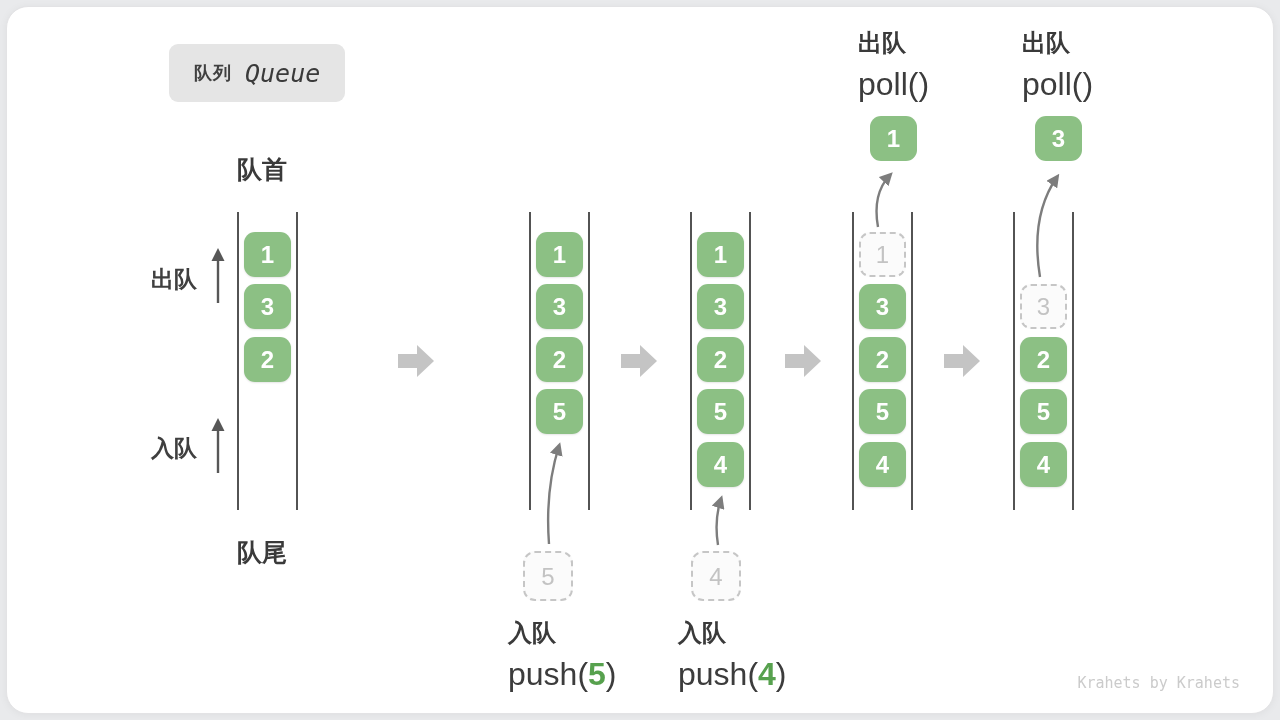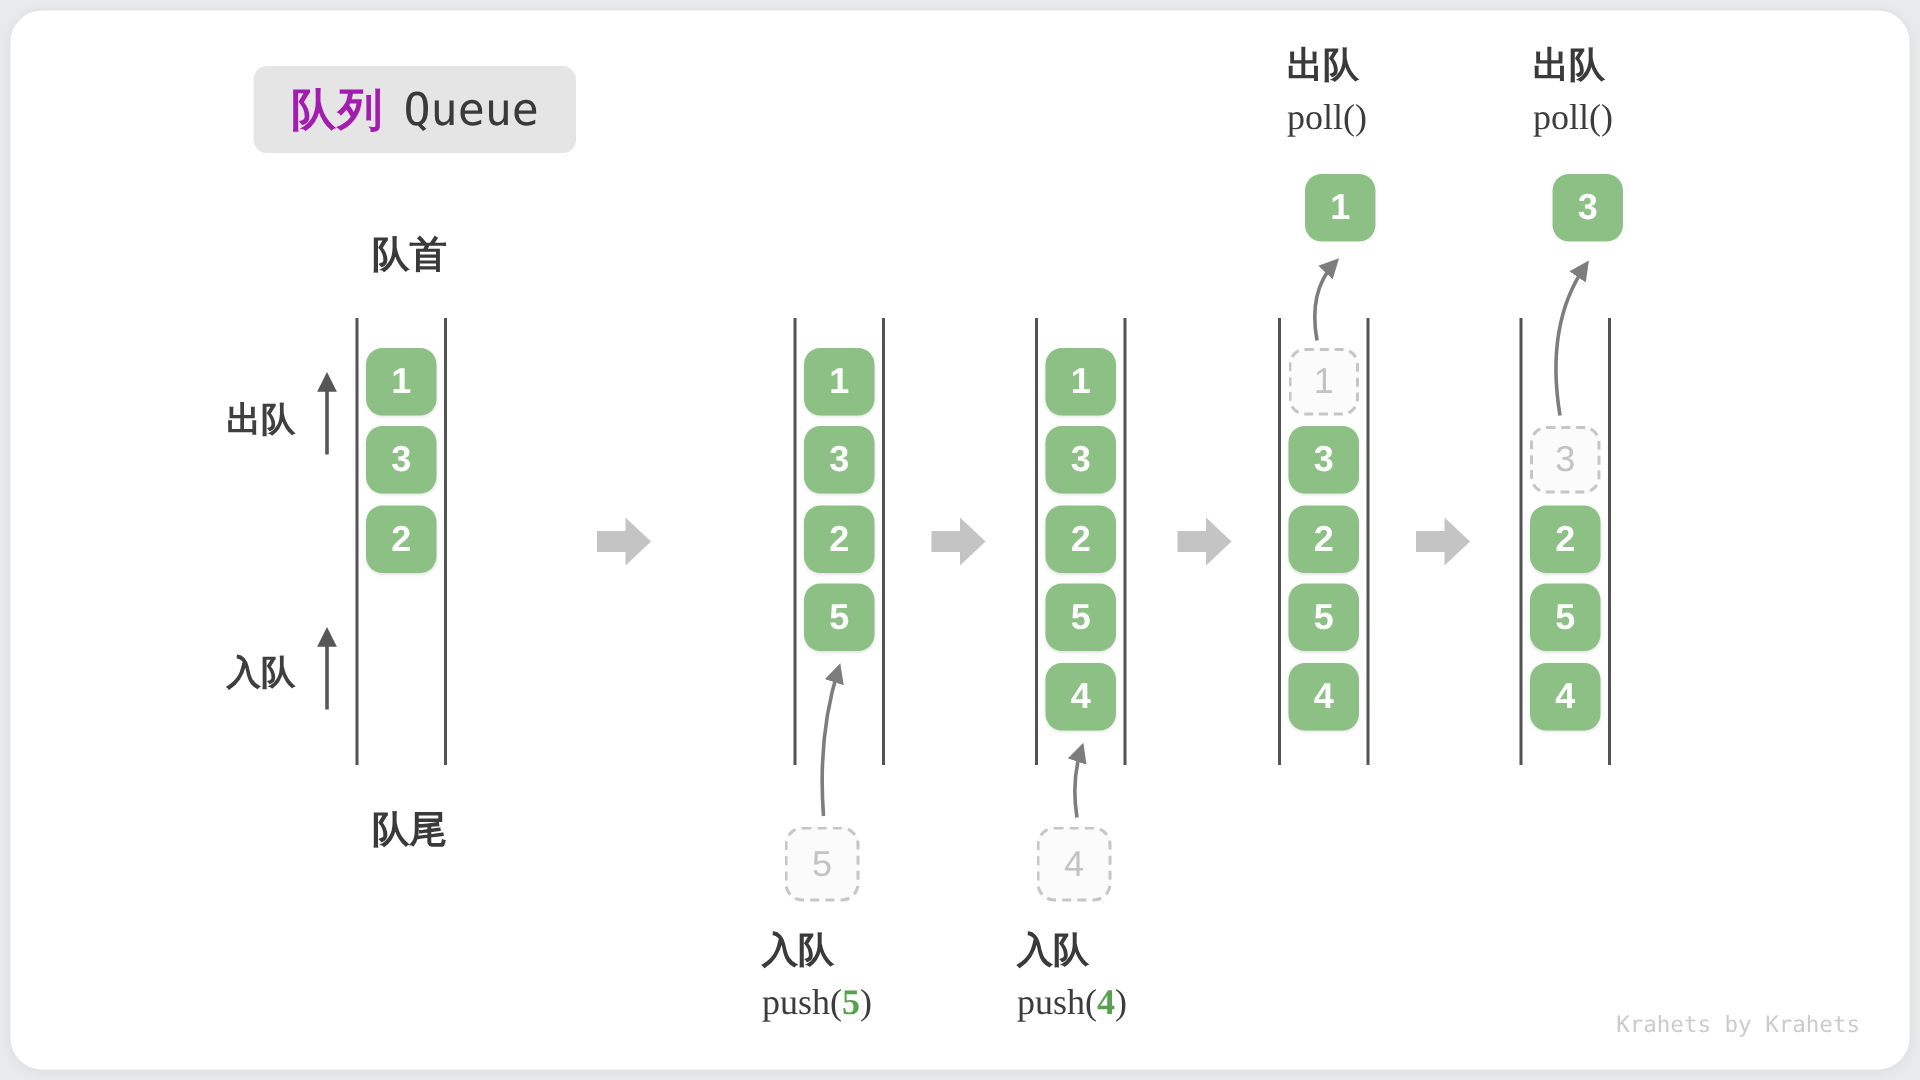--- a/index.html
+++ b/index.html
@@ -13,24 +13,24 @@
   .card{
     position:absolute;left:6px;top:6px;right:6px;bottom:6px;
     background:#ffffff;border:1px solid #e3e3e5;border-radius:22px;
     box-shadow:0 1px 8px rgba(0,0,0,0.05);
   }
   .badge{
     position:absolute;left:169px;top:44px;height:58px;
     background:#e5e5e5;border-radius:9px;
     display:flex;align-items:center;padding:0 25px;gap:13px;
   }
-  .badge .zh{font-size:30px;font-weight:700;color:#a21caf;letter-spacing:1px;}
-  .badge .en{font-family:"DejaVu Sans Mono",monospace;font-size:30px;color:#3a3a3a;}
+  .badge .zh{font-size:18px;font-weight:700;color:#404040;letter-spacing:1px;}
+  .badge .en{font-family:"DejaVu Sans Mono",monospace;font-size:25px;color:#3a3a3a;font-style:italic;}
   .lbl{position:absolute;color:#3a3a3a;font-weight:700;}
-  .lbl.center{width:61px;text-align:right;font-size:25px;}
+  .lbl.center{width:61px;text-align:left;font-size:25px;}
   .side-lbl{position:absolute;font-size:23px;font-weight:700;color:#3f3f3f;width:50px;}
   .qcol{
     position:absolute;top:212px;width:61px;height:298px;
     border-left:2px solid #535353;border-right:2px solid #535353;
     box-sizing:border-box;
   }
   .cell{
     position:absolute;left:5px;width:47px;height:45px;border-radius:11px;
     background:#8cc084;color:#ffffff;
     font-size:24px;font-weight:700;text-align:center;line-height:45px;
@@ -43,21 +43,21 @@
     background:#fbfbfb;border:2px dashed #c6c6c6;color:#c3c3c3;
     font-weight:400;box-shadow:none;box-sizing:border-box;line-height:42px;
   }
   .staged{
     position:absolute;width:50px;height:50px;border-radius:12px;
     background:#fbfbfb;border:2px dashed #c6c6c6;color:#c3c3c3;
     font-size:24px;text-align:center;line-height:47px;box-sizing:border-box;
   }
   .op{position:absolute;}
   .op .l1{font-size:24px;font-weight:700;color:#3a3a3a;margin-bottom:7px;}
-  .op .l2{font-family:Liberation Serif, serif;font-size:24px;color:#3c3c3c;}
+  .op .l2{font-family:Liberation Sans, sans-serif;font-size:32px;color:#3c3c3c;}
   .op .arg{color:#57a14e;font-weight:700;}
   .watermark{
     position:absolute;right:40px;top:674px;
     font-family:"DejaVu Sans Mono",monospace;font-size:15px;color:#cbcbcb;
   }
   svg.overlay{position:absolute;left:0;top:0;width:1280px;height:720px;pointer-events:none;}
 </style>
 </head>
 <body>
 

